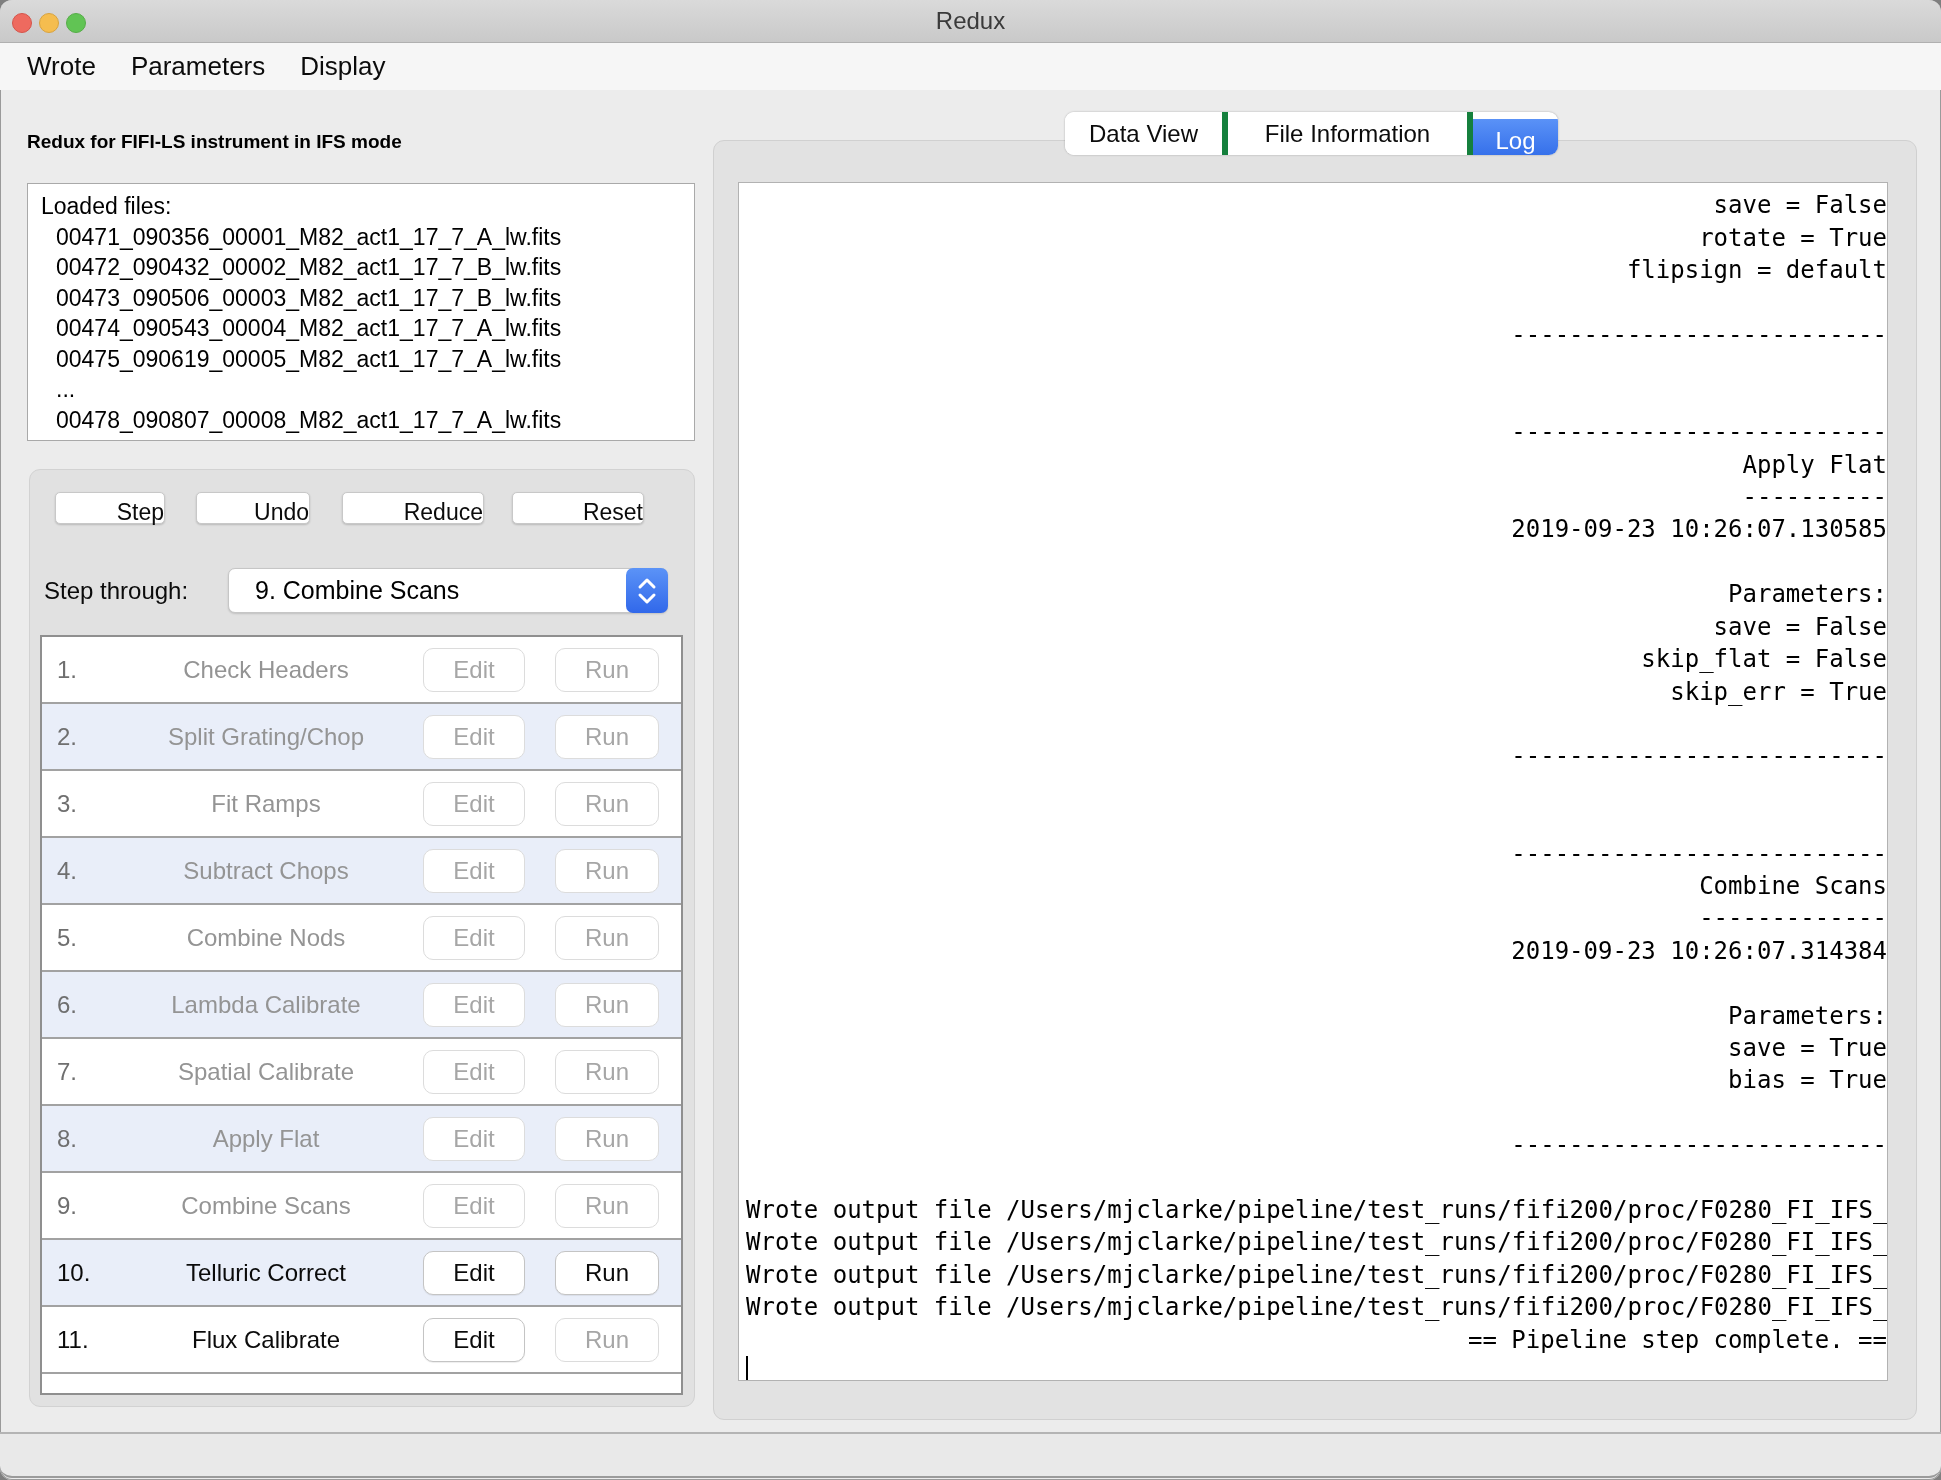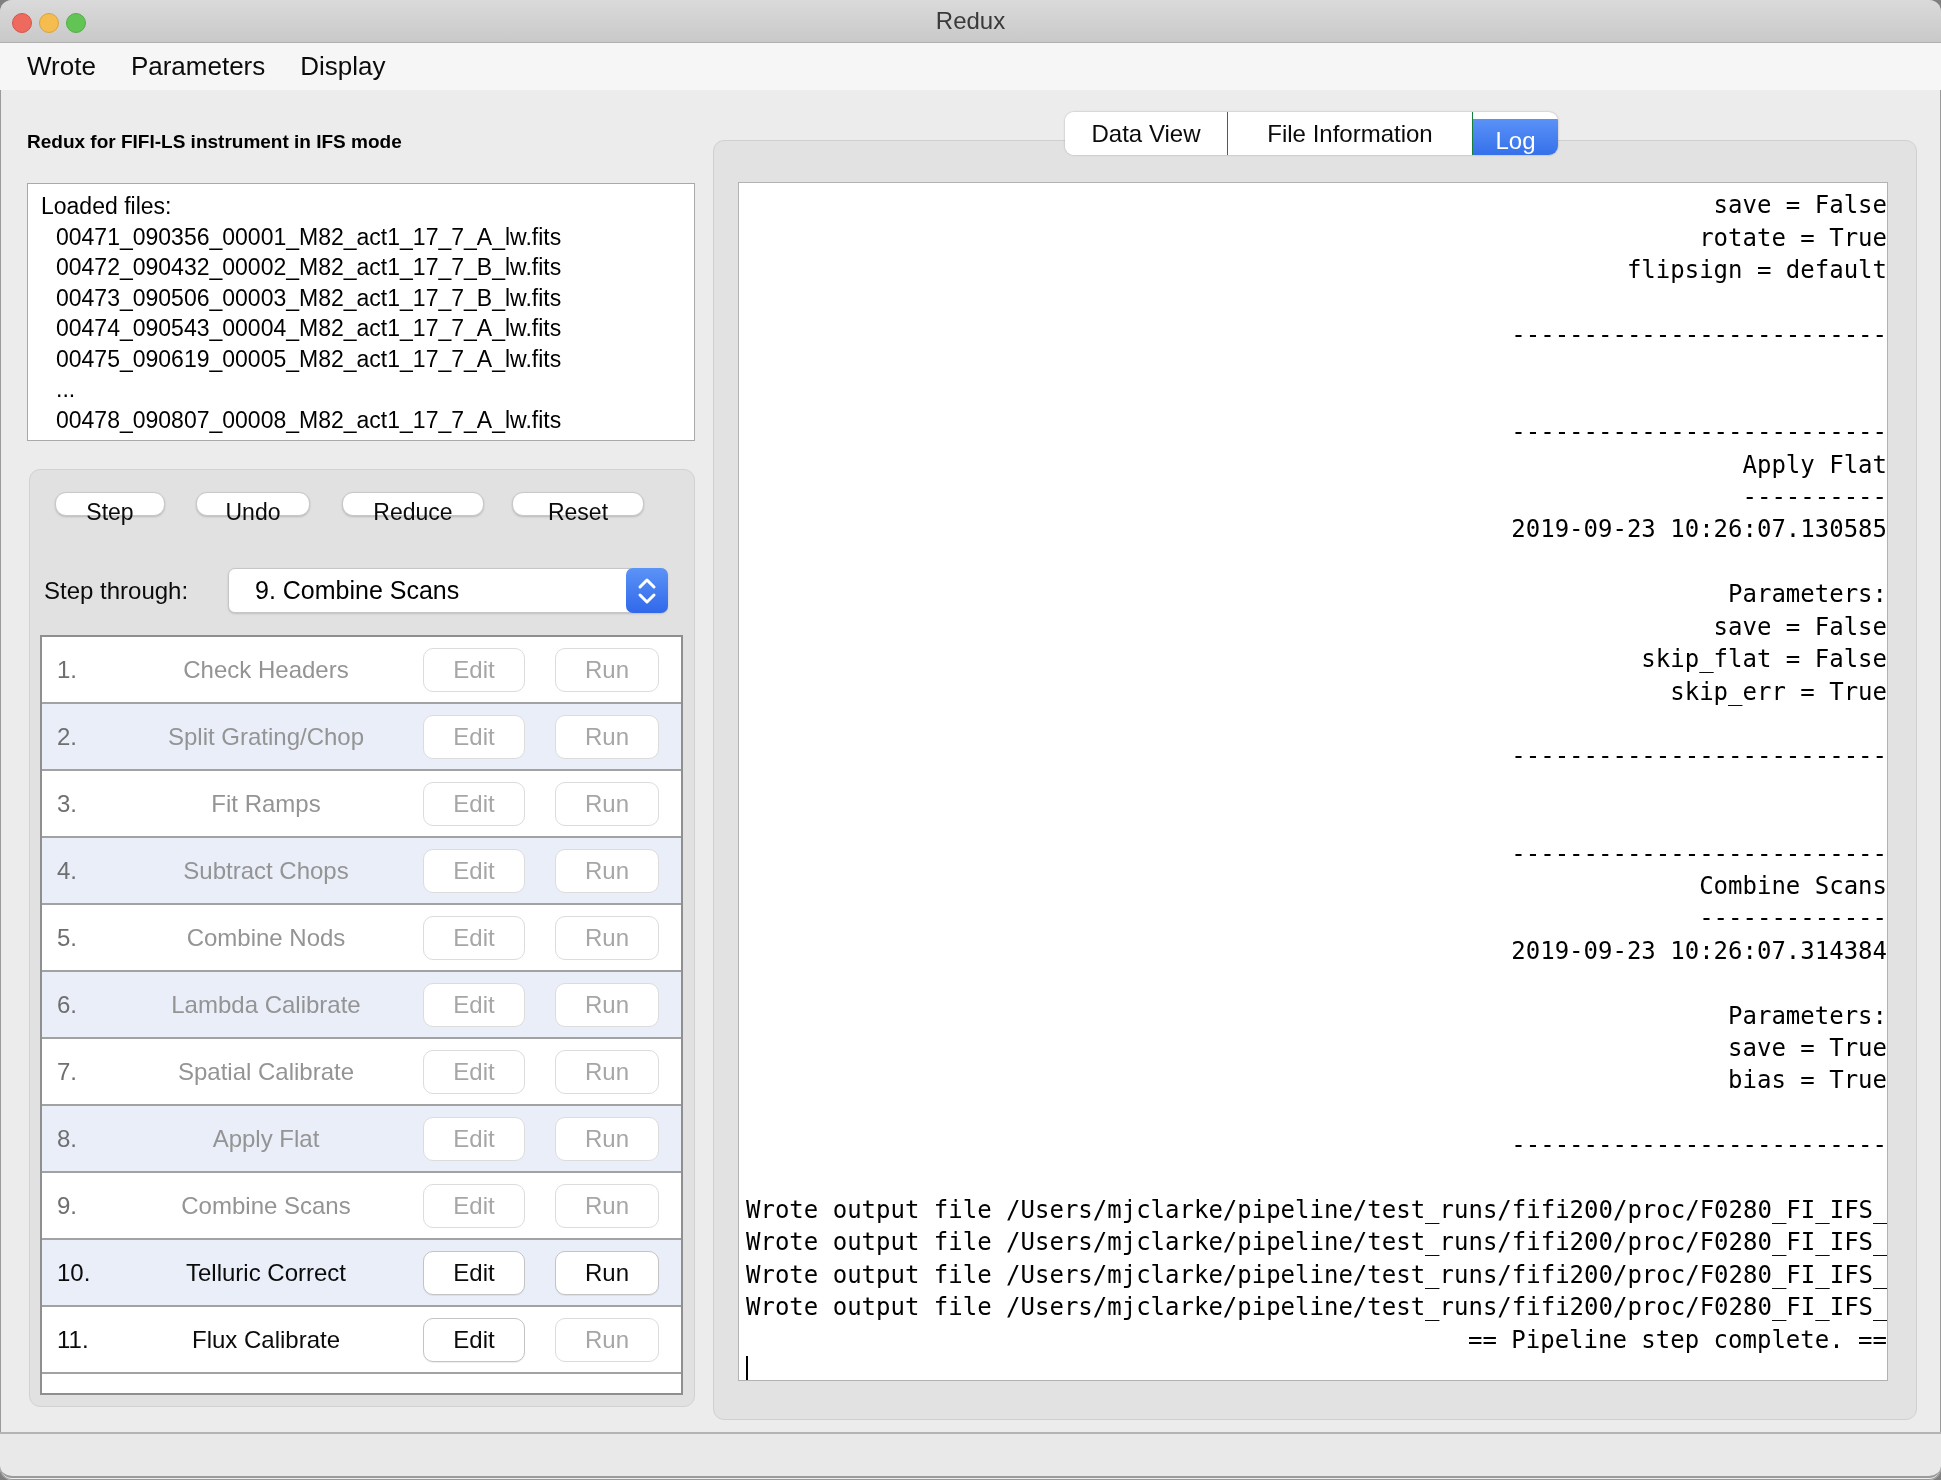--- a/index.html
+++ b/index.html
@@ -21,22 +21,22 @@
   .menu-item{font-size:26px;color:#0b0b0b;margin-right:35px;font-weight:500;}
   
   .mode-label{position:absolute;left:27px;top:131px;font-size:19px;font-weight:700;color:#000;}
   .files-box{position:absolute;left:27px;top:183px;width:668px;height:258px;background:#fff;
              border:1px solid #a9a9a9;box-sizing:border-box;overflow:hidden;
              padding:7px 0 0 13px;font-size:23px;line-height:30.5px;color:#000;}
   .file-line{padding-left:15px;white-space:nowrap;}
   .file-header{padding-left:0;}
   .gray-panel{position:absolute;left:29px;top:469px;width:666px;height:938px;
               background:#e1e1e1;border:1px solid #d2d2d2;border-radius:11px;box-sizing:border-box;}
-  .ctl-btn{position:absolute;top:492px;height:24px;background:#fff;border:1px solid #c8c8c8;
-           border-radius:11px;font-size:23px;color:#0b0b0b;text-align:center;line-height:38px;
+  .ctl-btn{position:absolute;top:492px;height:32px;background:#fff;border:1px solid #c8c8c8;
+           border-radius:5px;font-size:23px;color:#0b0b0b;text-align:right;line-height:38px;
            box-shadow:0 1px 2px rgba(0,0,0,.18);box-sizing:border-box;}
   .b-step{left:55px;width:110px;}
   .b-undo{left:196px;width:114px;}
   .b-reduce{left:342px;width:142px;}
   .b-reset{left:512px;width:132px;}
   .stepthrough-label{position:absolute;left:44px;top:577px;font-size:24px;color:#0b0b0b;}
   .dropdown{position:absolute;left:228px;top:568px;width:440px;height:45px;background:#fff;
             border:1px solid #c6c6c6;border-radius:7px;box-sizing:border-box;
             box-shadow:0 1px 2px rgba(0,0,0,.15);}
   .dropdown-value{position:absolute;left:26px;top:0;height:43px;line-height:43px;font-size:25px;color:#000;}
@@ -56,21 +56,21 @@
   .row-btn.run{width:104px;margin-left:30px;margin-right:22px;text-align:center;}
   .step-row.dis .step-num{color:#6f6f6f;}
   .step-row.dis .step-name{color:#949494;}
   .row-btn.dis{color:#a6a6a6;border-color:#dcdcdc;box-shadow:none;}
   
   .right-panel{position:absolute;left:713px;top:140px;width:1204px;height:1280px;
                background:#e2e2e2;border:1px solid #d0d0d0;border-radius:11px;box-sizing:border-box;}
   .tabs{position:absolute;left:1065px;top:112px;height:43px;display:flex;
         border-radius:9px;box-shadow:0 0 2px rgba(0,0,0,.3);overflow:hidden;background:#fff;}
   .tab{height:43px;line-height:43px;text-align:center;font-size:24px;color:#0b0b0b;
-       background:#fff;border-right:1px solid #15803d;box-sizing:border-box;}
+       background:#fff;border-right:6px solid #15803d;box-sizing:border-box;}
   .tab:last-child{border-right:none;margin-top:7px;}
   .tab.active{background:linear-gradient(#5a92f7,#2f6ae8);color:#fff;}
   .log-box{position:absolute;left:738px;top:182px;width:1150px;height:1199px;background:#fff;
            border:1px solid #b2b2b2;box-sizing:border-box;overflow:hidden;}
   .log-pre{margin:-26px 0 0 0;padding:0 0 0 7px;font-family:"DejaVu Sans Mono",monospace;
            font-size:24px;line-height:32.4px;color:#000;white-space:pre;text-align:right;}
   .log-cursor{width:2px;height:27px;background:#000;margin-left:7px;}
   
   .footer{position:absolute;left:0;top:1432px;width:100%;height:46px;background:#e9e9e9;
           border-top:2px solid #b4b4b4;border-bottom:2px solid #9b9b9b;box-sizing:border-box;

